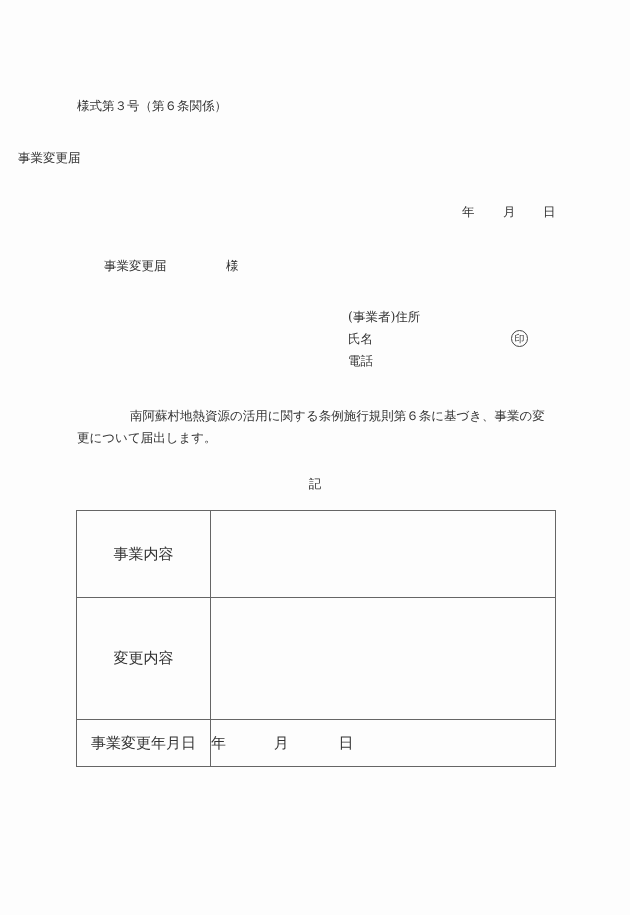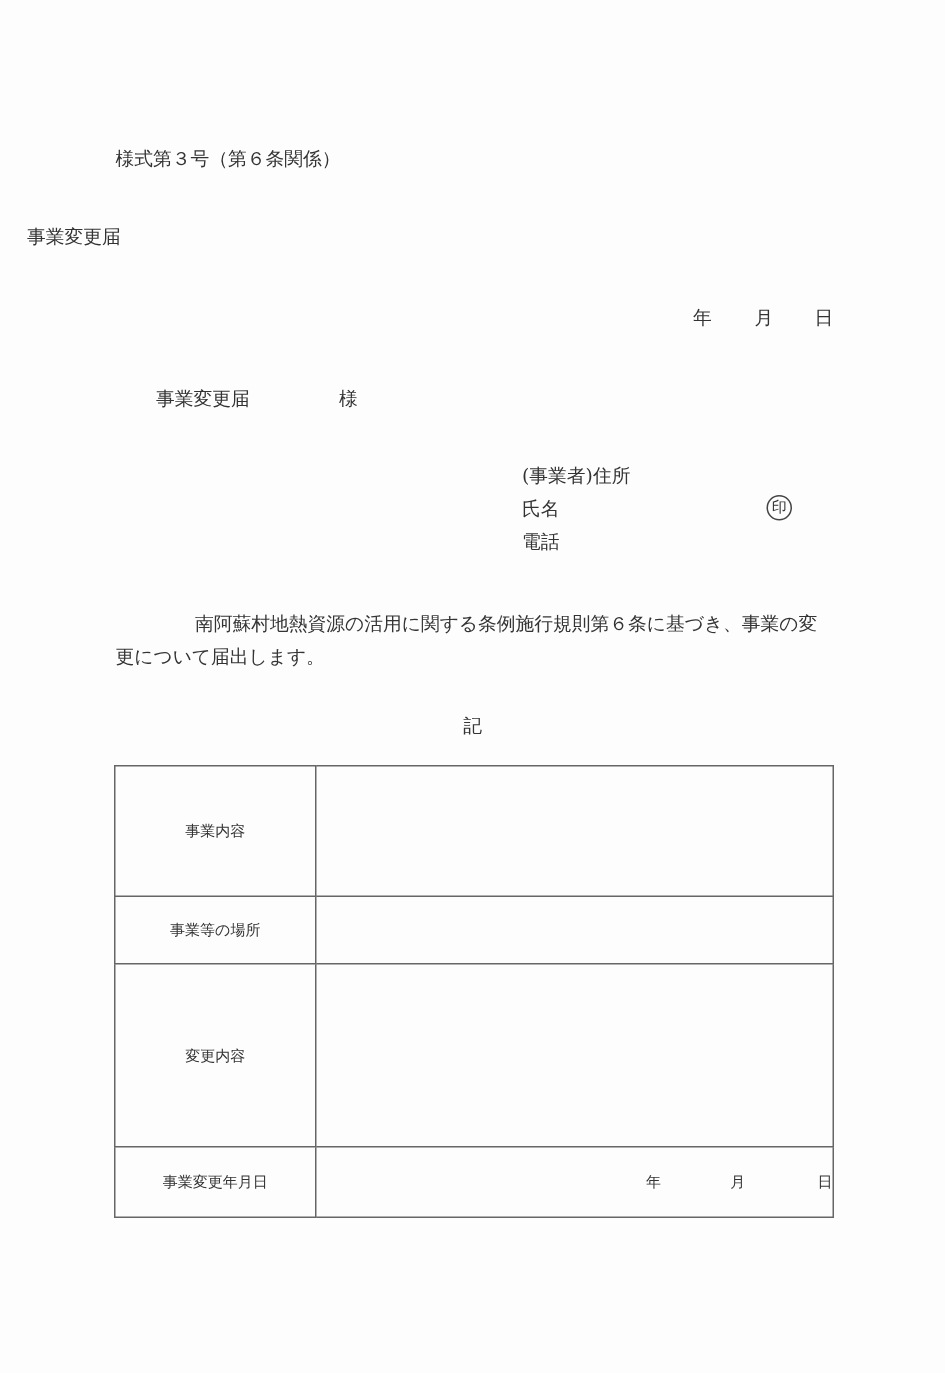--- a/index.html
+++ b/index.html
@@ -21,27 +21,27 @@
       left: 511px; top: 330px; width: 15px; height: 15px; border: 1px solid #444; border-radius: 50%;
       font-size: 10px; line-height: 15px; text-align: center;
     }
     .body-text { left: 77px; top: 405px; width: 480px; white-space: normal; line-height: 22px; }
     .body-text .indent { padding-left: 27px; margin-left: 26px; }
     .ki { left: 0; width: 630px; top: 476px; text-align: center; }
 
     table.form {
       position: absolute; left: 76px; top: 510px; width: 480px; border-collapse: collapse;
     }
-    table.form td { border: 1.5px solid #666; padding: 0; font-size: 10px; }
+    table.form td { border: 1.5px solid #666; padding: 0; font-size: 15px; }
     table.form td.label { width: 133px; text-align: center; }
     .r1 { height: 87px; }
     .r2 { height: 45px; }
     .r3 { height: 122px; }
     .r4 { height: 47px; }
-    .date-cell { text-align: right; }
+    .date-cell { text-align: left; }
     .date-cell span { display: inline-block; }
   </style>
 </head>
 <body>
 
 <div class="abs form-id">様式第３号（第６条関係）</div>
 <div class="abs title">事業変更届</div>
 
 <div class="abs date-top" style="left:462px">年</div>
 <div class="abs date-top" style="left:503px">月</div>
@@ -60,24 +60,20 @@
 </div>
 
 <div class="abs ki">記</div>
 
 <table class="form">
   <tbody>
       <tr class="r1">
     <td class="label">事業内容</td>
     <td></td>
   </tr>
-  <tr class="r2">
-    <td class="label">事業等の場所</td>
-    <td></td>
-  </tr>
   <tr class="r3">
     <td class="label">変更内容</td>
     <td></td>
   </tr>
   <tr class="r4">
     <td class="label">事業変更年月日</td>
     <td class="date-cell">
       <span style="margin-right:43px">年</span>
       <span style="margin-right:45px">月</span>
       <span>日</span>

